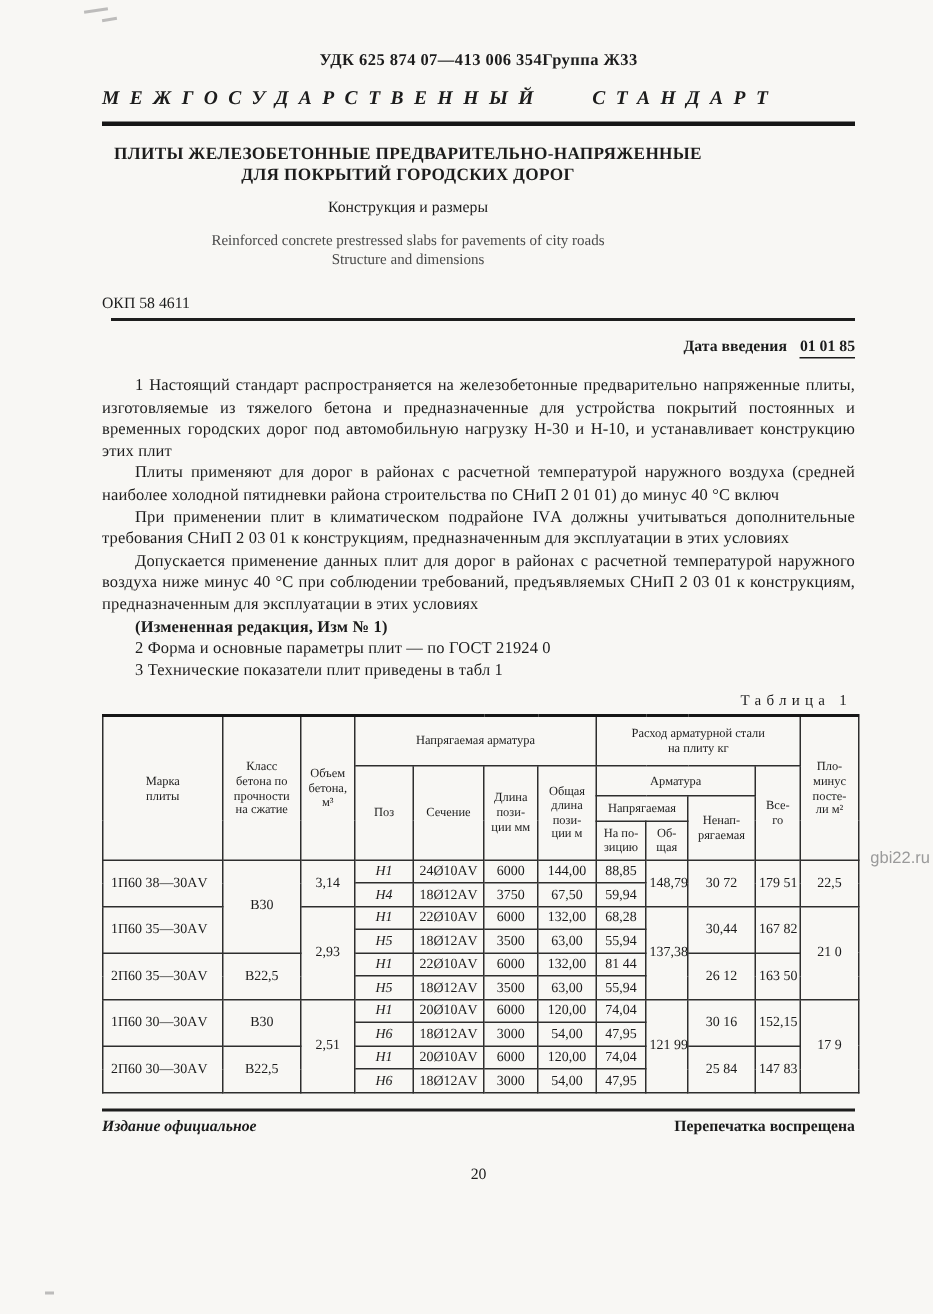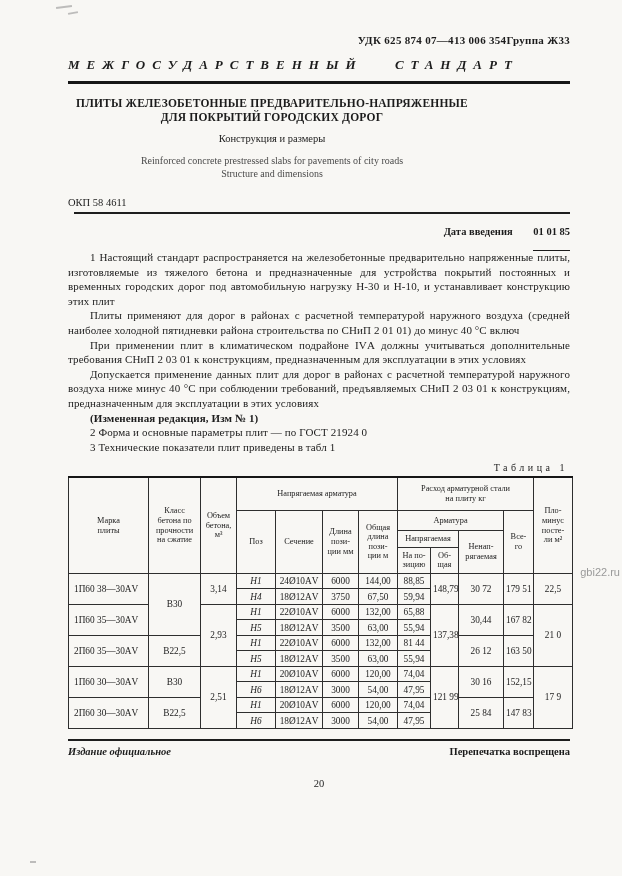--- a/index.html
+++ b/index.html
@@ -5,39 +5,39 @@
   * { margin: 0; padding: 0; box-sizing: border-box; }
   html, body { width: 622px; height: 876px; overflow: hidden; }
   body {
     background: #f8f7f4;
     color: #1c1c1c;
     font-family: "Liberation Serif", "DejaVu Serif", serif;
     position: relative;
   }
   .content { padding: 34px 52px 0 68px; position: relative; }
 
-  .udk-row { display: flex; justify-content: flex-end; font-size: 11px; font-weight: bold; letter-spacing: .3px; }
+  .udk-row { display: flex; justify-content: center; font-size: 11px; font-weight: bold; letter-spacing: .3px; }
 
   .standard-heading {
     margin-top: 11px; font-size: 13px; font-weight: bold;
     letter-spacing: 7px; word-spacing: 22px; white-space: nowrap; font-style: italic;
   }
   .thick-rule { margin-top: 8px; height: 3px; background: #161616; }
 
   .title-block { display: flex; margin-top: 12px; gap: 32px; }
   .title-center { width: 408px; text-align: center; }
   .main-title { font-size: 11.5px; font-weight: bold; line-height: 14px; letter-spacing: .2px; }
   .subtitle { margin-top: 9px; font-size: 10.5px; font-weight: normal; }
   .english-title { margin-top: 11px; font-size: 10px; line-height: 12.5px; color: #4a4a4a; }
   .gost-box { flex: 1; text-align: center; padding-top: 27px; font-size: 13px; font-weight: bold; line-height: 16px; }
 
   .okp-line { margin-top: 17px; font-size: 10.5px; }
   .mid-rule { margin-top: 4px; height: 2px; background: #1e1e1e; margin-left: 6px; }
   .date-row { margin-top: 12px; text-align: right; font-size: 10.5px; font-weight: bold; }
-  .date-value { border-bottom: 1px solid #1c1c1c; padding-bottom: 13px; margin-left: 18px; }
+  .date-value { border-bottom: 1px solid #1c1c1c; padding-bottom: 1px; margin-left: 6px; }
 
   .paragraphs { margin-top: 13px; }
   .paragraphs p {
     font-size: 11px; line-height: 14.6px; text-align: justify;
     text-indent: 22px; letter-spacing: .1px;
   }
   .paragraphs p.bold { font-weight: bold; }
 
   .table-caption { margin-top: 8px; text-align: right; font-size: 10px; letter-spacing: 3.5px; padding-right: 2px; }
 
@@ -206,21 +206,21 @@
           <td>67,50</td>
           <td>59,94</td>
         </tr>
         <tr>
           <td rowspan="2" class="al">1П60 35—30АV</td>
           <td rowspan="4">2,93</td>
           <td class="it">Н1</td>
           <td>22Ø10АV</td>
           <td>6000</td>
           <td>132,00</td>
-          <td>65,88</td>
+          <td>68,28</td>
           <td rowspan="4">137,38</td>
           <td rowspan="2">30,44</td>
           <td rowspan="2">167 82</td>
           <td rowspan="4">21 0</td>
         </tr>
         <tr>
           <td class="it">Н5</td>
           <td>18Ø12АV</td>
           <td>3500</td>
           <td>63,00</td>

